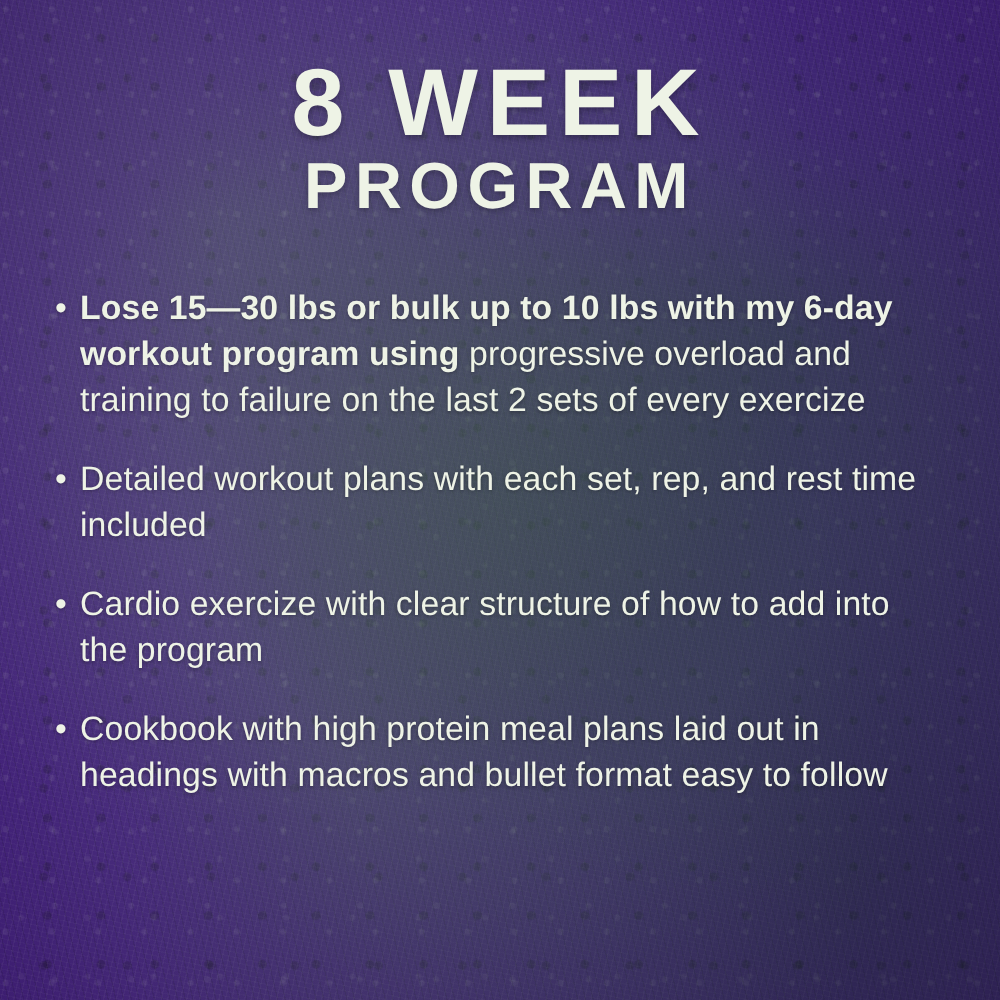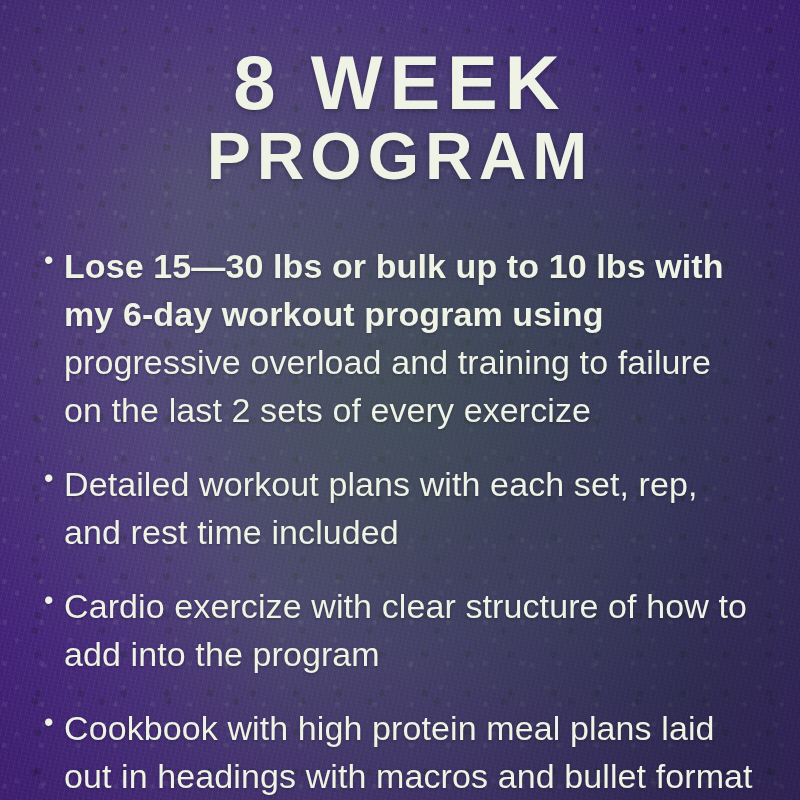--- a/index.html
+++ b/index.html
@@ -73,21 +73,21 @@
     line-height: 0.97;
     letter-spacing: 7px;
     margin: 0;
     text-shadow: 0 2px 5px rgba(0,0,0,0.28);
   }
   .title-line {
     display: block;
     white-space: nowrap;
   }
   .title-line.line2 {
-    font-size: 66px;
+    font-size: 52px;
     letter-spacing: 6px;
     margin-top: 4px;
   }
 
   .bullets {
     margin-top: 54px;
     display: flex;
     flex-direction: column;
     gap: 26px;
   }
@@ -99,22 +99,22 @@
     text-shadow: 0 1px 3px rgba(0,0,0,0.3);
   }
   .dot {
     flex: 0 0 auto;
     width: 20px;
     font-size: 27px;
     line-height: 36px;
     color: #eef3e6;
   }
   .btext {
-    font-size: 34px;
-    line-height: 48px;
+    font-size: 27px;
+    line-height: 37px;
     letter-spacing: 0.1px;
   }
   .btext .strong {
     font-weight: bold;
   }
 </style>
 </head>
 <body>
 
 <div class="poster">

